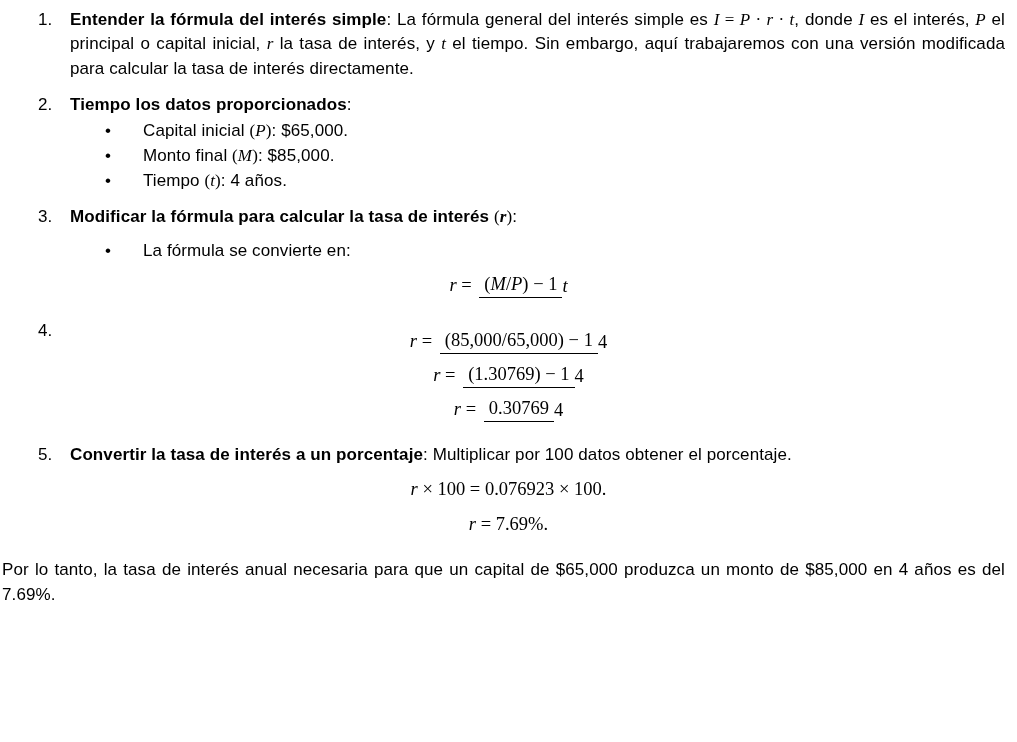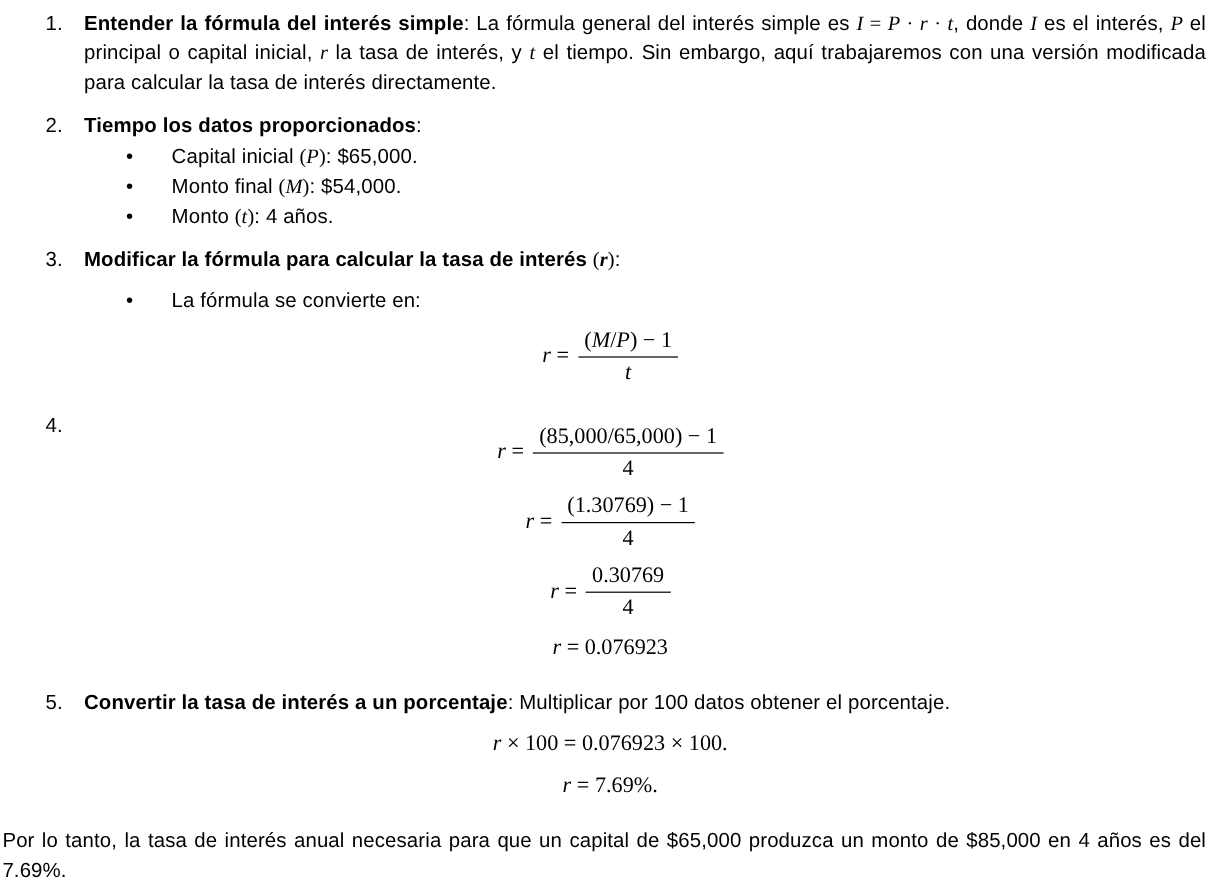--- a/index.html
+++ b/index.html
@@ -69,21 +69,21 @@
   }
   .formula-row.first { margin-top: 10px; }
   .formula-row.plain { line-height: 25px; margin-top: 10px; }
   .flhs {
     display: inline-block;
     vertical-align: middle;
     margin-right: 3px;
   }
   .frac {
     display: inline-flex;
-    flex-direction: column;
+    flex-direction: row;
     vertical-align: middle;
     text-align: center;
   }
   .frac .fnum {
     line-height: 22px;
     padding: 0 5px 2px 5px;
     border-bottom: 1.5px solid #000000;
   }
   .frac .fden {
     line-height: 22px;
@@ -111,25 +111,25 @@
     <div class="num">2.</div>
     <div class="content">
       <p class="para"><span class="seg b">Tiempo los datos proporcionados</span><span class="seg n">:</span></p>
       <div class="bullets">
         <div class="bullet">
           <span class="marker">•</span>
           <span class="btext"><span class="seg n">Capital inicial </span><span class="seg m">(</span><span class="seg mi">P</span><span class="seg m">)</span><span class="seg n">: $65,000.</span></span>
         </div>
         <div class="bullet">
           <span class="marker">•</span>
-          <span class="btext"><span class="seg n">Monto final </span><span class="seg m">(</span><span class="seg mi">M</span><span class="seg m">)</span><span class="seg n">: $54,000.</span></span>
+          <span class="btext"><span class="seg n">Monto final </span><span class="seg m">(</span><span class="seg mi">M</span><span class="seg m">)</span><span class="seg n">: $85,000.</span></span>
         </div>
         <div class="bullet">
           <span class="marker">•</span>
-          <span class="btext"><span class="seg n">Monto </span><span class="seg m">(</span><span class="seg mi">t</span><span class="seg m">)</span><span class="seg n">: 4 años.</span></span>
+          <span class="btext"><span class="seg n">Tiempo </span><span class="seg m">(</span><span class="seg mi">t</span><span class="seg m">)</span><span class="seg n">: 4 años.</span></span>
         </div>
       </div>
     </div>
   </div>
 
   <div class="item">
     <div class="num">3.</div>
     <div class="content">
       <p class="para"><span class="seg b">Modificar la fórmula para calcular la tasa de interés </span><span class="seg m">(</span><span class="seg bmi">r</span><span class="seg m">)</span><span class="seg n">:</span></p>
       <div class="bullets gap-top">
@@ -165,21 +165,20 @@
           <span class="fden"><span class="seg m">4</span></span>
         </span>
       </div>
       <div class="formula-row">
         <span class="flhs"><span class="seg mi">r</span><span class="seg m"> = </span></span>
         <span class="frac">
           <span class="fnum"><span class="seg m">0.30769</span></span>
           <span class="fden"><span class="seg m">4</span></span>
         </span>
       </div>
-      <div class="formula-row plain"><span class="seg mi">r</span><span class="seg m"> = 0.076923</span></div>
     </div>
   </div>
 
   <div class="item">
     <div class="num">5.</div>
     <div class="content">
       <p class="para"><span class="seg b">Convertir la tasa de interés a un porcentaje</span><span class="seg n">: Multiplicar por 100 datos obtener el porcentaje.</span></p>
       <div class="formula-row plain"><span class="seg mi">r</span><span class="seg m"> × 100 = 0.076923 × 100.</span></div>
       <div class="formula-row plain"><span class="seg mi">r</span><span class="seg m"> = 7.69%.</span></div>
     </div>

